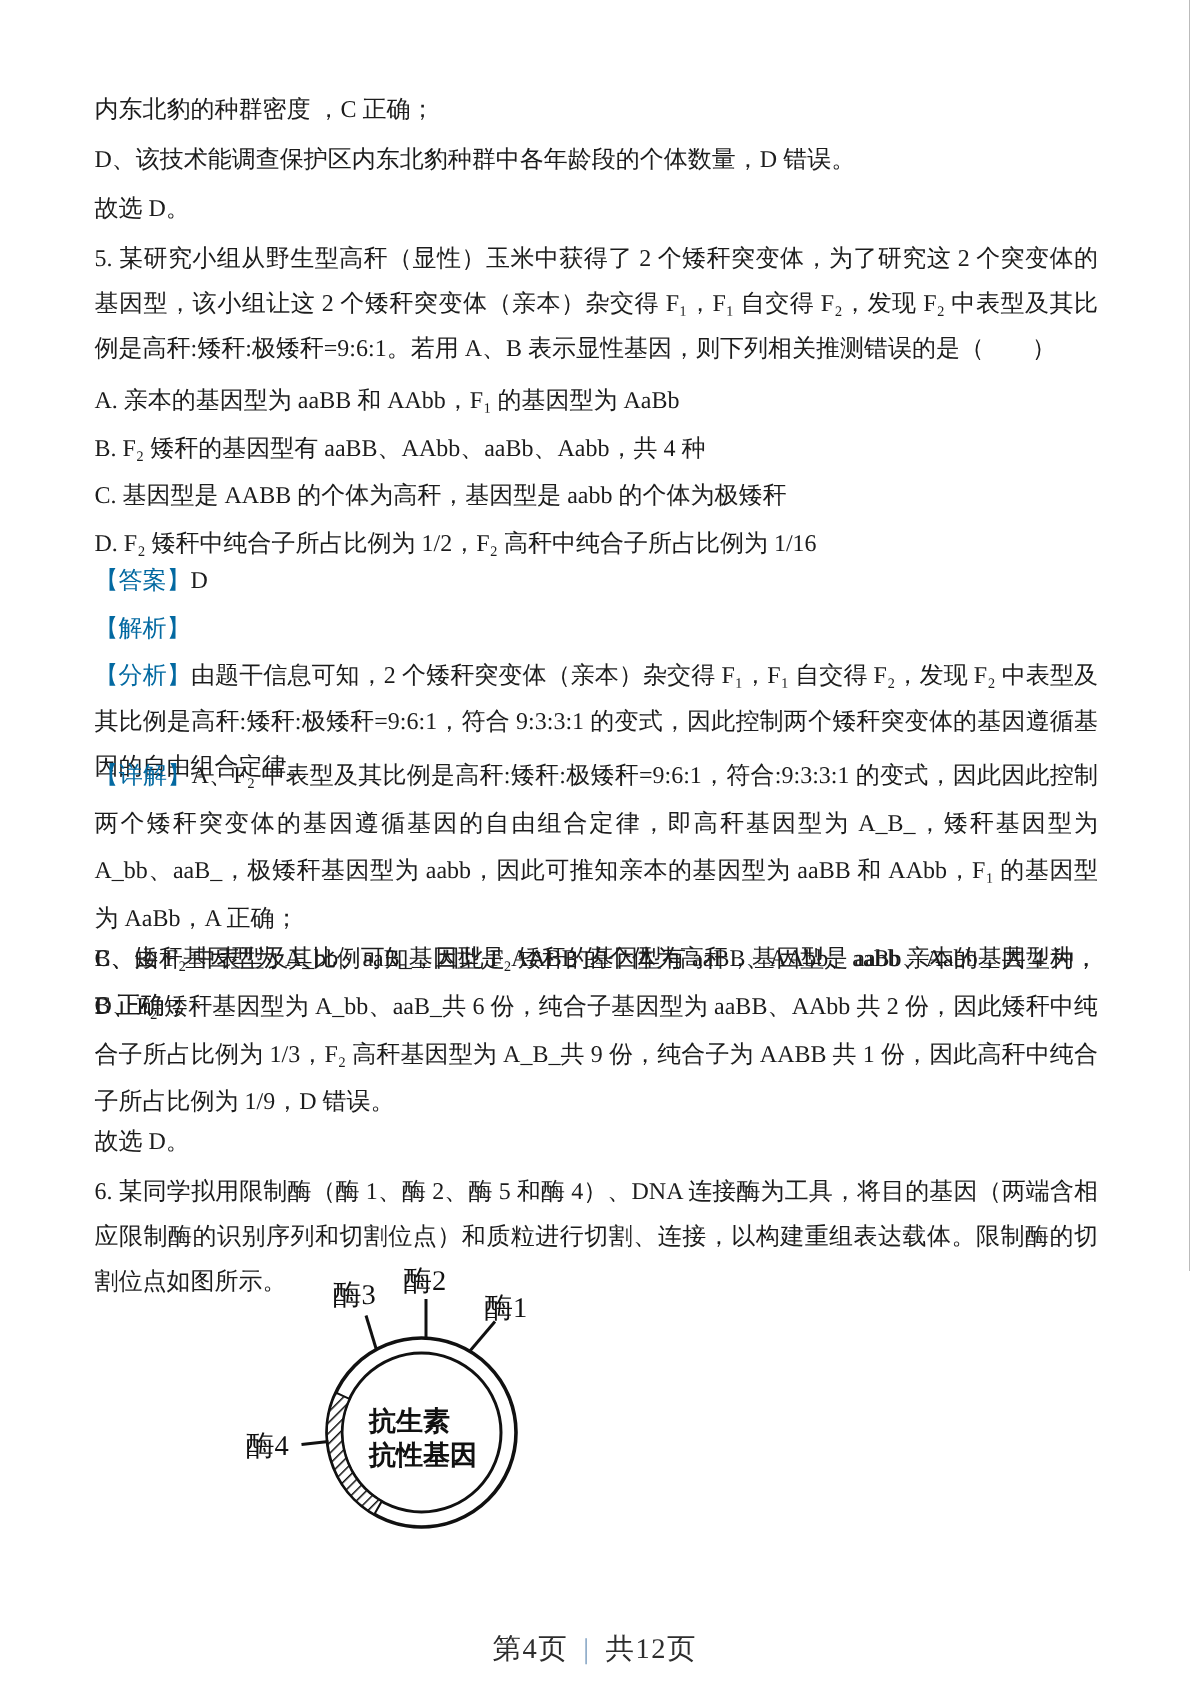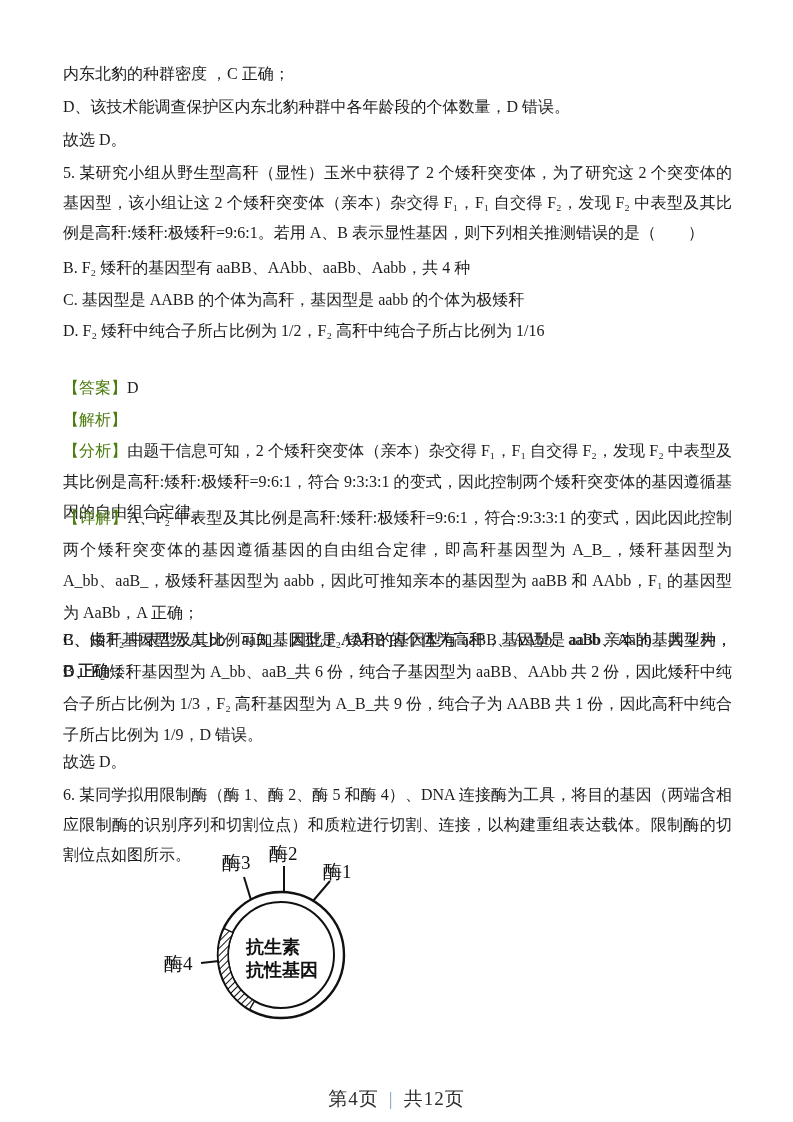--- a/index.html
+++ b/index.html
@@ -15,21 +15,21 @@
   .s-opts{top:252px;line-height:31.5px;}
   .s-ans{top:372px;line-height:31px;}
   .s-jiexi{top:404px;line-height:31px;}
   .s-fenxi{top:436px;line-height:30.5px;}
   .s-xj{top:502px;line-height:31.5px;}
   .s-b{top:624px;line-height:31px;}
   .s-c{top:624px;line-height:31px;}
   .s-d{top:656px;line-height:31.5px;}
   .s-gx{top:746px;line-height:31px;}
   .s-q6{top:780px;line-height:30px;}
-  .marker{color:#4d7c0f;}
+  .marker{color:#0369a1;}
   .diagram{position:absolute;left:150px;top:833px;}
   .footer{
     position:absolute;left:0;top:1086px;width:100%;text-align:center;
     font-size:19px;color:#2d2d2d;letter-spacing:1px;
   }
   .footer .sep{color:#7d9fc0;margin:0 10px;}
   .enz-label{font-family:"Liberation Serif","DejaVu Serif",serif;font-size:19px;fill:#111;}
   .gene-label{font-family:"Liberation Sans","DejaVu Sans",sans-serif;font-size:18px;font-weight:bold;fill:#111;}
 </style>
 </head>
@@ -41,20 +41,21 @@
     <p>内东北豹的种群密度 ，C 正确；</p>
     <p>D、该技术能调查保护区内东北豹种群中各年龄段的个体数量，D 错误。</p>
     <p>故选 D。</p>
   </div>
 
   <div class="sec s-stem5">
     <p>5. 某研究小组从野生型高秆（显性）玉米中获得了 2 个矮秆突变体，为了研究这 2 个突变体的基因型，该小组让这 2 个矮秆突变体（亲本）杂交得 F₁，F₁ 自交得 F₂，发现 F₂ 中表型及其比例是高秆:矮秆:极矮秆=9:6:1。若用 A、B 表示显性基因，则下列相关推测错误的是（　　）</p>
   </div>
 
   <div class="sec s-opts">
+    <p>A. 亲本的基因型为 aaBB 和 AAbb，F₁ 的基因型为 AaBb</p>
     <p>B. F₂ 矮秆的基因型有 aaBB、AAbb、aaBb、Aabb，共 4 种</p>
     <p>C. 基因型是 AABB 的个体为高秆，基因型是 aabb 的个体为极矮秆</p>
     <p>D. F₂ 矮秆中纯合子所占比例为 1/2，F₂ 高秆中纯合子所占比例为 1/16</p>
   </div>
 
   <div class="sec s-ans">
     <p>
       <span class="marker">【答案】</span><span>D</span>
     </p>
   </div>

